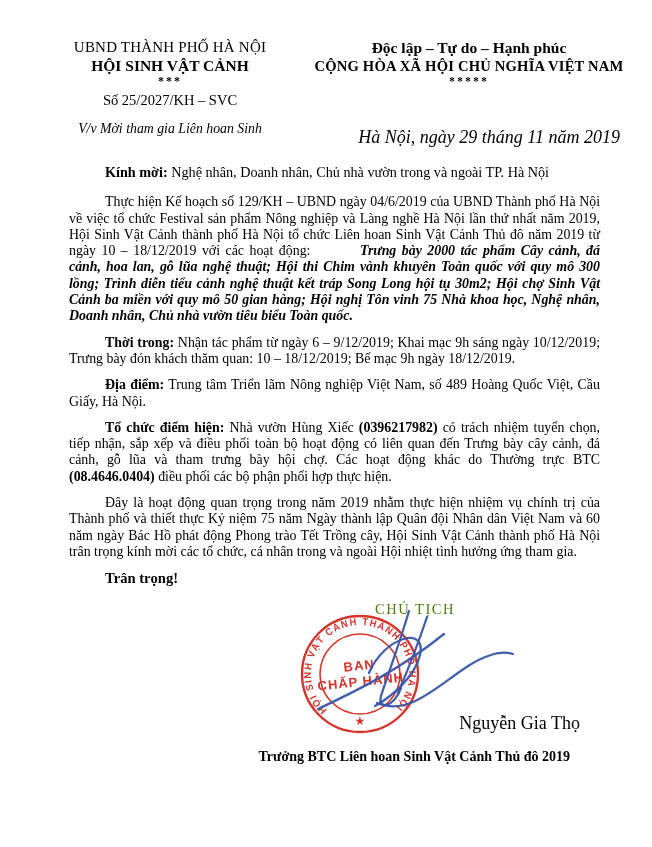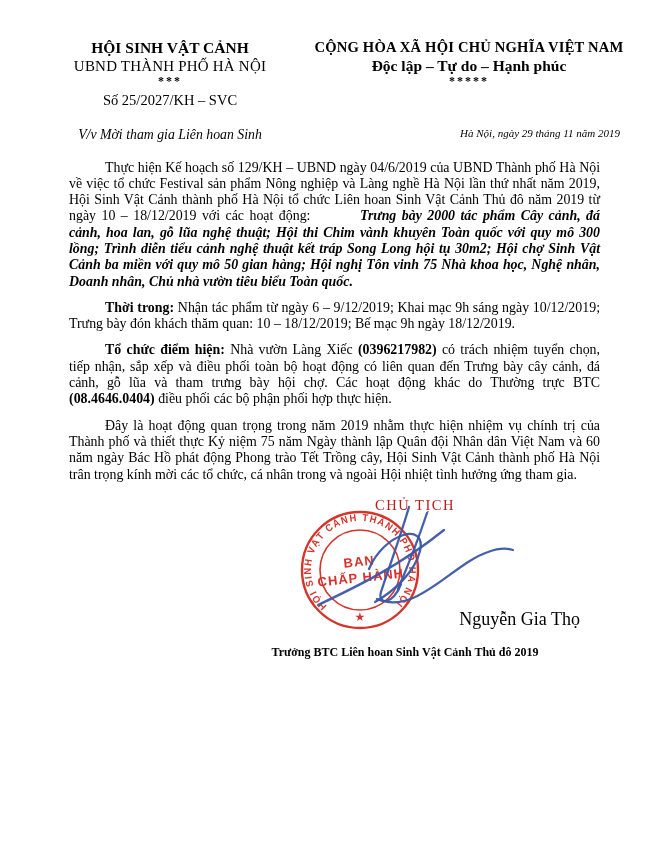--- a/index.html
+++ b/index.html
@@ -11,80 +11,83 @@
   
   .letterhead { display:flex; padding-top:38px; }
   .h-col { text-align:center; }
   .h-left  { width:240px; margin-left:50px; }
   .h-right { width:330px; margin-left:14px; }
   .h-line { white-space:nowrap; }
   .org-parent { font-size:15px; line-height:18px; letter-spacing:.2px; }
   .org-name   { font-size:15.5px; font-weight:bold; line-height:19px; }
   .stars      { font-size:12px; font-weight:bold; line-height:12px; letter-spacing:2px; }
   .doc-number { font-size:14.5px; line-height:18px; margin-top:4px; }
-  .subject    { font-style:italic; font-size:13.8px; line-height:16.5px; margin-top:18px; }
+  .subject    { font-style:italic; font-size:13.8px; line-height:16.5px; margin-top:12px; }
   .republic   { font-size:14.6px; font-weight:bold; line-height:18px; letter-spacing:.2px; }
   .motto      { font-size:15.5px; font-weight:bold; line-height:19px; }
-  .dateline   { font-style:italic; font-size:11px; margin-top:40px; text-align:right; padding-right:14px; white-space:nowrap; }
+  .dateline   { font-style:italic; font-size:18px; margin-top:40px; text-align:right; padding-right:14px; white-space:nowrap; }
   
   .content { margin:16px 52px 0 69px; }
   .para {
     margin:0 0 10px 0; text-indent:36px; text-align:justify;
     font-size:13.9px; line-height:16.3px;
   }
   .salutation { text-align:left; margin-bottom:14px; font-size:14.2px; }
   .bi { font-weight:bold; font-style:italic;margin-left:44px; }
   .closing { font-weight:bold; font-size:14.6px; margin-bottom:0; }
   
   .sign-block { position:relative; margin:14px 0 0 250px; width:330px; height:136px; }
-  .sign-title { text-align:center; font-size:14.5px; letter-spacing:1.5px; color:#b91c1c; }
+  .sign-title { text-align:center; font-size:14.5px; letter-spacing:1.5px; color:#4d7c0f; }
   .seal-svg { position:absolute; left:-2px; top:-24px; width:290px; height:190px; pointer-events:none; }
   .sign-name { position:absolute; left:12px; right:0; top:112px; text-align:right; font-weight:normal; font-size:18px; }
-  .sign-role { margin:12px 0 0 240px; width:330px; text-align:center; font-weight:bold; font-size:12px; }
+  .sign-role { margin:12px 0 0 240px; width:330px; text-align:right; font-weight:bold; font-size:14px; }
   
   .seal-arc-text { font-family:"Liberation Sans",sans-serif; font-weight:bold; font-size:10px; letter-spacing:1.5px; }
   .seal-center   { font-family:"Liberation Sans",sans-serif; font-weight:bold; font-size:13px; text-anchor:middle; letter-spacing:1px; }
   .seal-star     { font-size:12px; text-anchor:middle; }
   .sig-stroke    { fill:none; stroke-width:2.3; stroke-linecap:round; opacity:.95; }
   .seal-ring     { fill:none; }
 </style>
 </head>
 <body>
 
 <div class="page">
 
   <div class="letterhead">
     <div class="h-col h-left">
+      <div class="h-line org-parent">UBND THÀNH PHỐ HÀ NỘI</div>
       <div class="h-line org-name">HỘI SINH VẬT CẢNH</div>
-      <div class="h-line org-parent">UBND THÀNH PHỐ HÀ NỘI</div>
       <div class="stars">***</div>
       <div class="h-line doc-number">Số 25/2027/KH – SVC</div>
       <div class="subject">
         <div>V/v Mời tham gia Liên hoan Sinh</div>
       </div>
     </div>
     <div class="h-col h-right">
+      <div class="h-line motto">Độc lập – Tự do – Hạnh phúc</div>
       <div class="h-line republic">CỘNG HÒA XÃ HỘI CHỦ NGHĨA VIỆT NAM</div>
-      <div class="h-line motto">Độc lập – Tự do – Hạnh phúc</div>
       <div class="stars">*****</div>
       <div class="dateline">Hà Nội, ngày 29 tháng 11 năm 2019</div>
     </div>
   </div>
 
   <div class="content">
+    <p class="para salutation"><b>Kính mời:</b><span> Nghệ nhân, Doanh nhân, Chủ nhà vườn trong và ngoài TP. Hà Nội</span></p>
 
     <p class="para"><span>Thực hiện Kế hoạch số 129/KH – UBND ngày 04/6/2019 của UBND Thành phố Hà Nội về việc tổ chức Festival sản phẩm Nông nghiệp và Làng nghề Hà Nội lần thứ nhất năm 2019, Hội Sinh Vật Cảnh thành phố Hà Nội tổ chức Liên hoan Sinh Vật Cảnh Thủ đô năm 2019 từ ngày 10 – 18/12/2019 với các hoạt động: </span><span class="bi">Trưng bày 2000 tác phẩm Cây cảnh, đá cảnh, hoa lan, gỗ lũa nghệ thuật; Hội thi Chim vành khuyên Toàn quốc với quy mô 300 lồng; Trình diễn tiểu cảnh nghệ thuật kết tráp Song Long hội tụ 30m2; Hội chợ Sinh Vật Cảnh ba miền với quy mô 50 gian hàng; Hội nghị Tôn vinh 75 Nhà khoa học, Nghệ nhân, Doanh nhân, Chủ nhà vườn tiêu biểu Toàn quốc.</span></p>
 
     <p class="para"><b>Thời trong:</b><span> Nhận tác phẩm từ ngày 6 – 9/12/2019; Khai mạc 9h sáng ngày 10/12/2019; Trưng bày đón khách thăm quan: 10 – 18/12/2019; Bế mạc 9h ngày 18/12/2019.</span></p>
 
+    <p class="para"><b>Địa điểm:</b><span> Trung tâm Triển lãm Nông nghiệp Việt Nam, số 489 Hoàng Quốc Việt, Cầu Giấy, Hà Nội.</span></p>
 
-    <p class="para"><b>Tổ chức điểm hiện:</b><span> Nhà vườn Làng Xiếc </span><b>(0396217982)</b><span> có trách nhiệm tuyển chọn, tiếp nhận, sắp xếp và điều phối toàn bộ hoạt động có liên quan đến Trưng bày cây cảnh, đá cảnh, gỗ lũa và tham trưng bày hội chợ. Các hoạt động khác do Thường trực BTC </span><b>(08.4646.0404)</b><span> điều phối các bộ phận phối hợp thực hiện.</span></p>
+    <p class="para"><b>Tổ chức điểm hiện:</b><span> Nhà vườn Hùng Xiếc </span><b>(0396217982)</b><span> có trách nhiệm tuyển chọn, tiếp nhận, sắp xếp và điều phối toàn bộ hoạt động có liên quan đến Trưng bày cây cảnh, đá cảnh, gỗ lũa và tham trưng bày hội chợ. Các hoạt động khác do Thường trực BTC </span><b>(08.4646.0404)</b><span> điều phối các bộ phận phối hợp thực hiện.</span></p>
 
     <p class="para">Đây là hoạt động quan trọng trong năm 2019 nhằm thực hiện nhiệm vụ chính trị của Thành phố và thiết thực Kỷ niệm 75 năm Ngày thành lập Quân đội Nhân dân Việt Nam và 60 năm ngày Bác Hồ phát động Phong trào Tết Trồng cây, Hội Sinh Vật Cảnh thành phố Hà Nội trân trọng kính mời các tổ chức, cá nhân trong và ngoài Hội nhiệt tình hưởng ứng tham gia.</p>
 
+    <p class="para closing">Trân trọng!</p>
   </div>
 
   <div class="sign-block">
     <div class="sign-title">CHỦ TỊCH</div>
 
     <svg class="seal-svg" viewBox="0 0 290 190" xmlns="http://www.w3.org/2000/svg">
       <defs>
         <path id="ringArc" d="M 80.5 134.5 A 49 49 0 1 1 143.5 134.5" fill="none"></path>
       </defs>
       <circle class="seal-ring" cx="112" cy="97" r="58" stroke-width="2.4" stroke="#d5342b"></circle>

